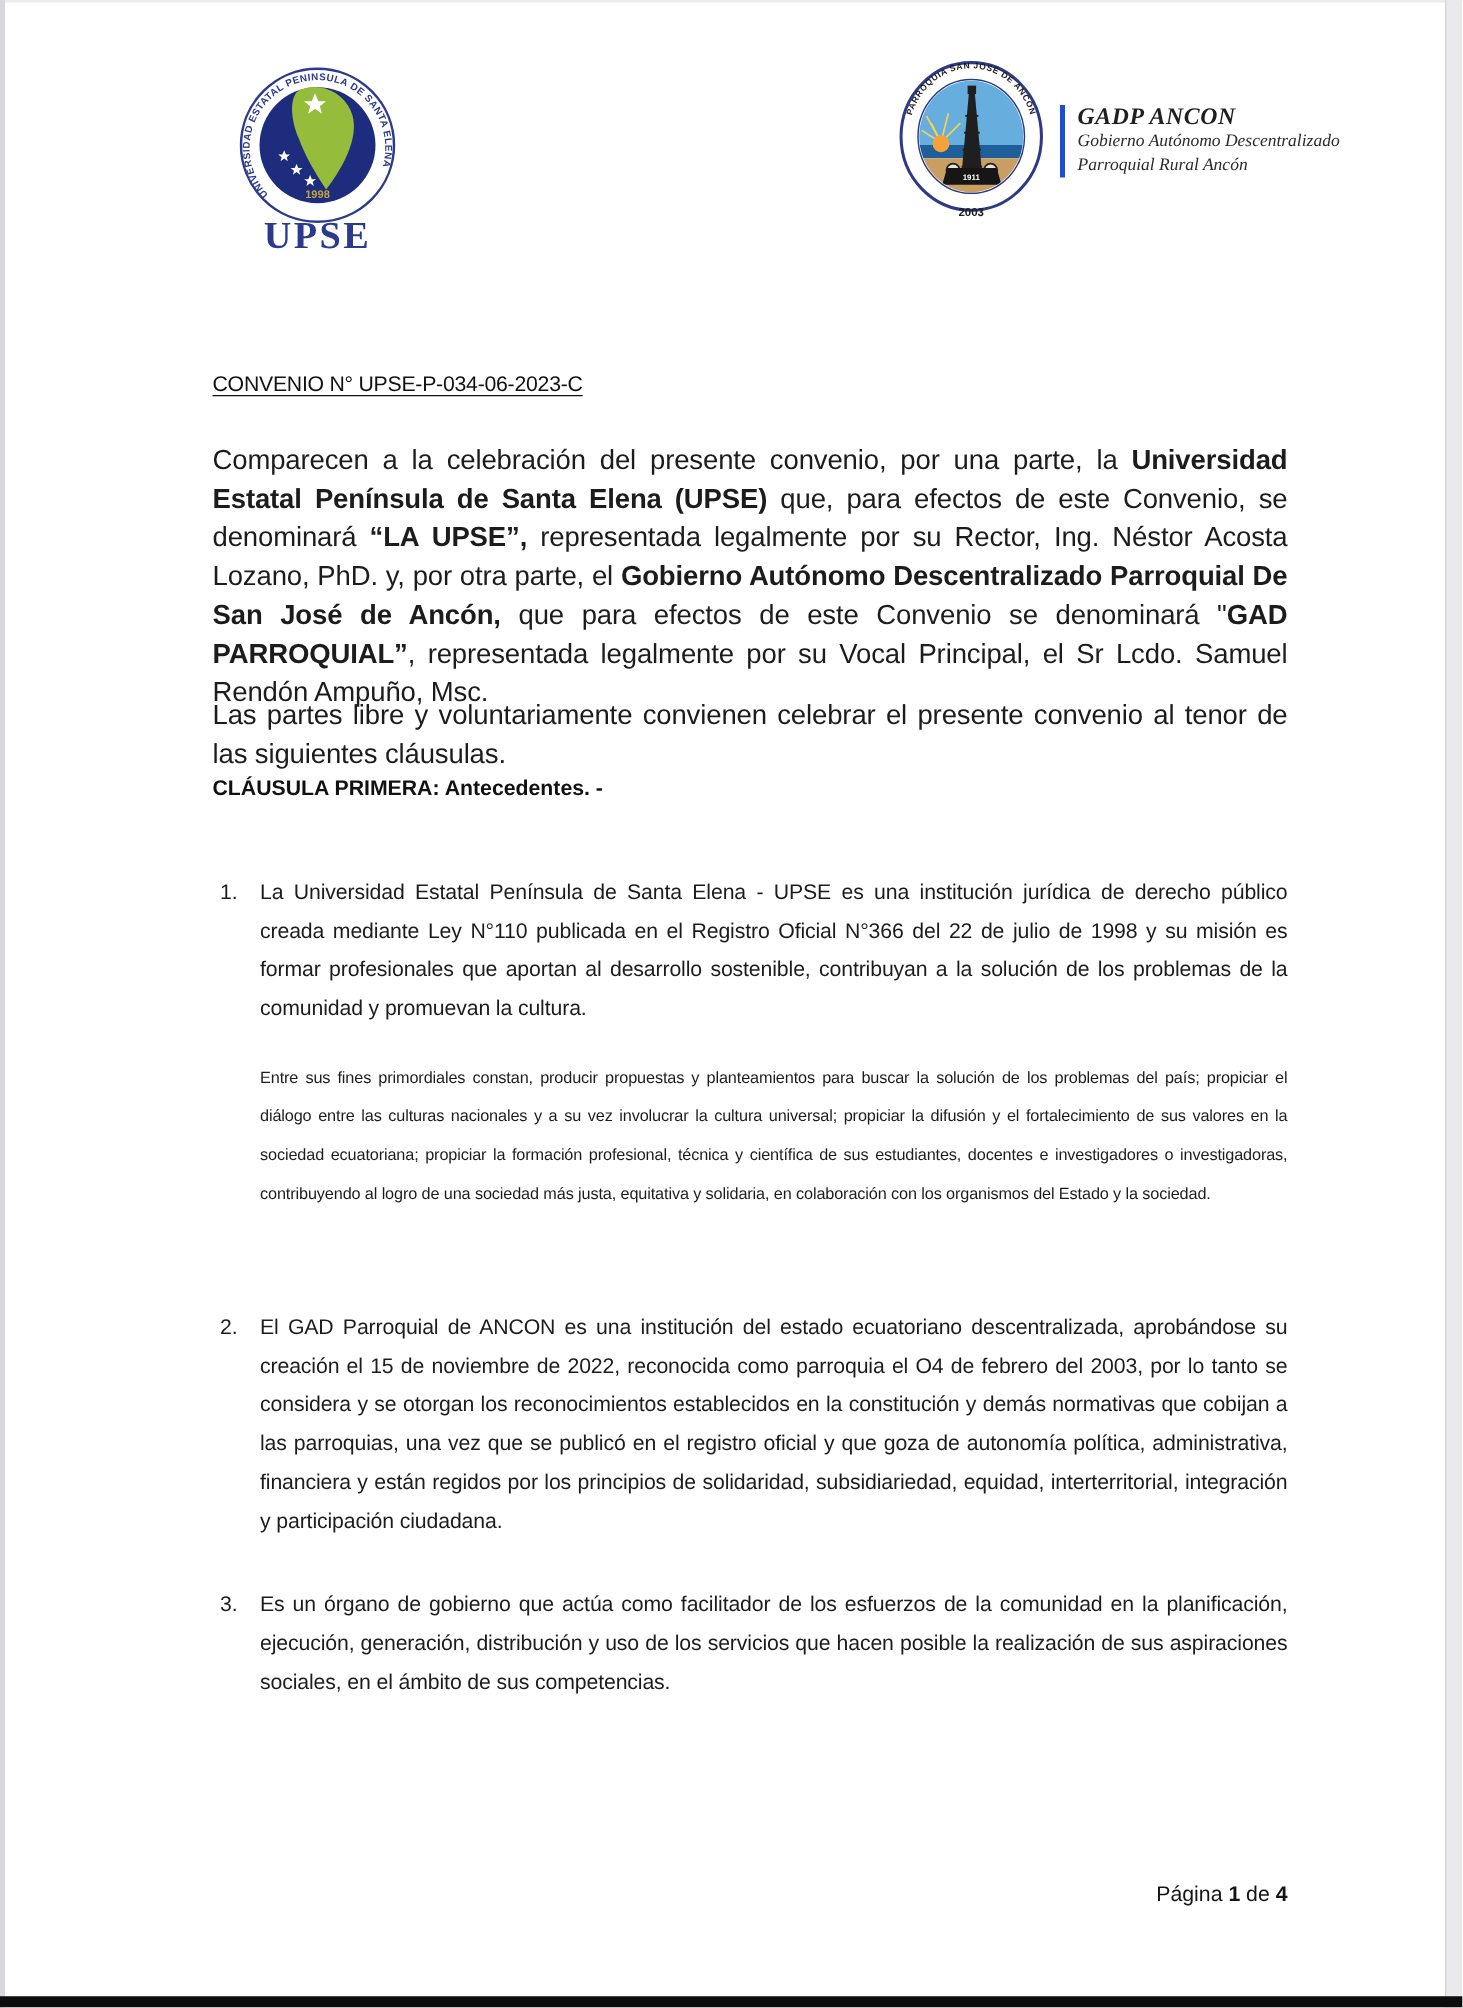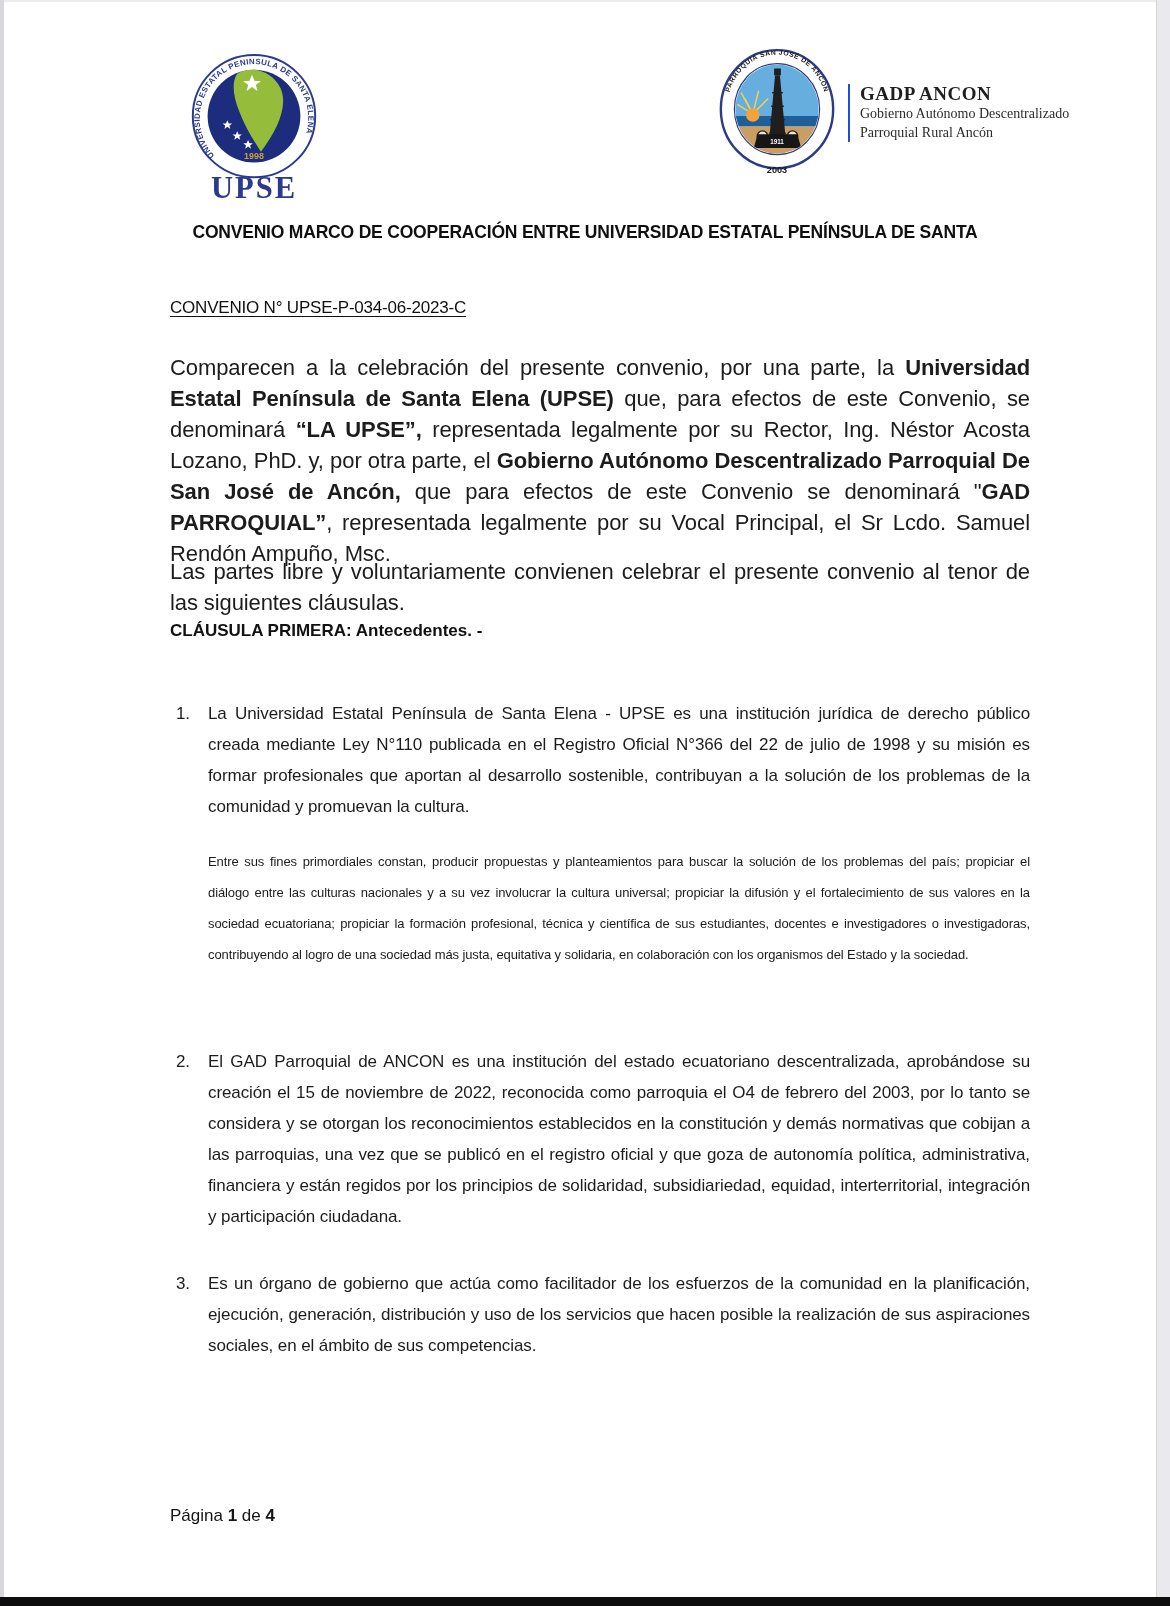--- a/index.html
+++ b/index.html
@@ -13,22 +13,22 @@
   .edge-right{position:absolute;top:0;right:0;width:13px;height:100%;background:#eaeaee;border-left:1px solid #d2d2d7;}
   .edge-bottom{position:absolute;bottom:0;left:0;width:100%;height:9px;background:#0d0d0d;}
 
   .abs{position:absolute;}
 
   
   .upse-logo{left:188px;top:52px;width:132px;height:150px;}
   .ancon-group{left:716px;top:48px;width:420px;height:136px;display:flex;align-items:flex-start;}
   .ancon-seal{width:122px;height:132px;flex:0 0 auto;}
   .gadp-block{
-    margin-top:36px;margin-left:10px;border-left:2px solid #1d4ed8;padding-left:10px;
-    font-family:"Liberation Serif",serif;color:#2b2b2b;
+    margin-top:36px;margin-left:10px;border-left:4px solid #1d4ed8;padding-left:10px;
+    font-family:"Liberation Serif",serif;color:#2b2b2b;font-style:italic;
   }
   .gadp-title{font-size:19px;font-weight:bold;letter-spacing:.5px;line-height:20px;color:#1f1f1f;}
   .gadp-line{font-size:14px;line-height:19px;white-space:nowrap;}
 
   
   .doc-title{left:85px;top:216px;width:1000px;text-align:center;font-weight:bold;
     font-size:17.5px;line-height:32px;color:#0f0f0f;letter-spacing:-0.2px;}
   .doc-title div{white-space:nowrap;}
 
   .convenio-number{left:170px;top:298px;width:860px;font-size:17px;
@@ -37,21 +37,21 @@
   
   .para{left:170px;width:860px;text-align:justify;font-size:22px;line-height:31px;letter-spacing:-0.1px;}
   .b{font-weight:bold;}
   .clause-heading{left:170px;top:621px;width:860px;font-size:17px;font-weight:bold;color:#111;}
 
   .list-item{left:170px;width:860px;text-align:justify;font-size:17px;line-height:31px;
     padding-left:38px;box-sizing:border-box;letter-spacing:-0.1px;}
   .list-item .num{position:absolute;left:6px;top:0;}
   .sub-para{left:208px;width:822px;text-align:justify;font-size:13px;line-height:31px;letter-spacing:-0.1px;}
 
-  .page-footer{left:170px;top:1506px;width:860px;font-size:17px;color:#141414;}
+  .page-footer{left:170px;top:1506px;width:860px;text-align:right;font-size:17px;color:#141414;}
 </style>
 </head>
 <body>
 
 <div class="edge-top"></div>
 <div class="edge-left"></div>
 <div class="edge-right"></div>
 <div class="edge-bottom"></div>
 
 <svg class="abs upse-logo" viewBox="0 0 132 152" aria-hidden="true">
@@ -117,21 +117,20 @@
     <text x="63" y="129" text-anchor="middle" font-size="9.5" font-weight="bold" fill="#1a1a1a">2003</text>
   </svg>
   <div class="gadp-block">
     <div class="gadp-title">GADP ANCON</div>
     <div class="gadp-line">Gobierno Autónomo Descentralizado</div>
     <div class="gadp-line">Parroquial Rural Ancón</div>
   </div>
 </div>
 
 <div class="abs doc-title">
-  <div>CONVENIO MARCO DE COOPERACIÓN ENTRE UNIVERSIDAD ESTATAL PENÍNSULA DE SANTA</div>
 </div>
 
 <div class="abs convenio-number">CONVENIO N° UPSE-P-034-06-2023-C</div>
 
 <div class="abs para" style="top:352px"><span>Comparecen a la celebración del presente convenio, por una parte, la </span><span class="b">Universidad Estatal Península de Santa Elena (UPSE)</span><span> que, para efectos de este Convenio, se denominará </span><span class="b">“LA UPSE”,</span><span> representada legalmente por su Rector, Ing. Néstor Acosta Lozano, PhD. y, por otra parte, el </span><span class="b">Gobierno Autónomo Descentralizado Parroquial De San José de Ancón,</span><span> que para efectos de este Convenio se denominará "</span><span class="b">GAD PARROQUIAL”</span><span>, representada legalmente por su Vocal Principal, el Sr Lcdo. Samuel Rendón Ampuño, Msc.</span></div>
 
 <div class="abs para" style="top:556px">Las partes libre y voluntariamente convienen celebrar el presente convenio al tenor de las siguientes cláusulas.</div>
 
 <div class="abs clause-heading">CLÁUSULA PRIMERA: Antecedentes. -</div>
 

